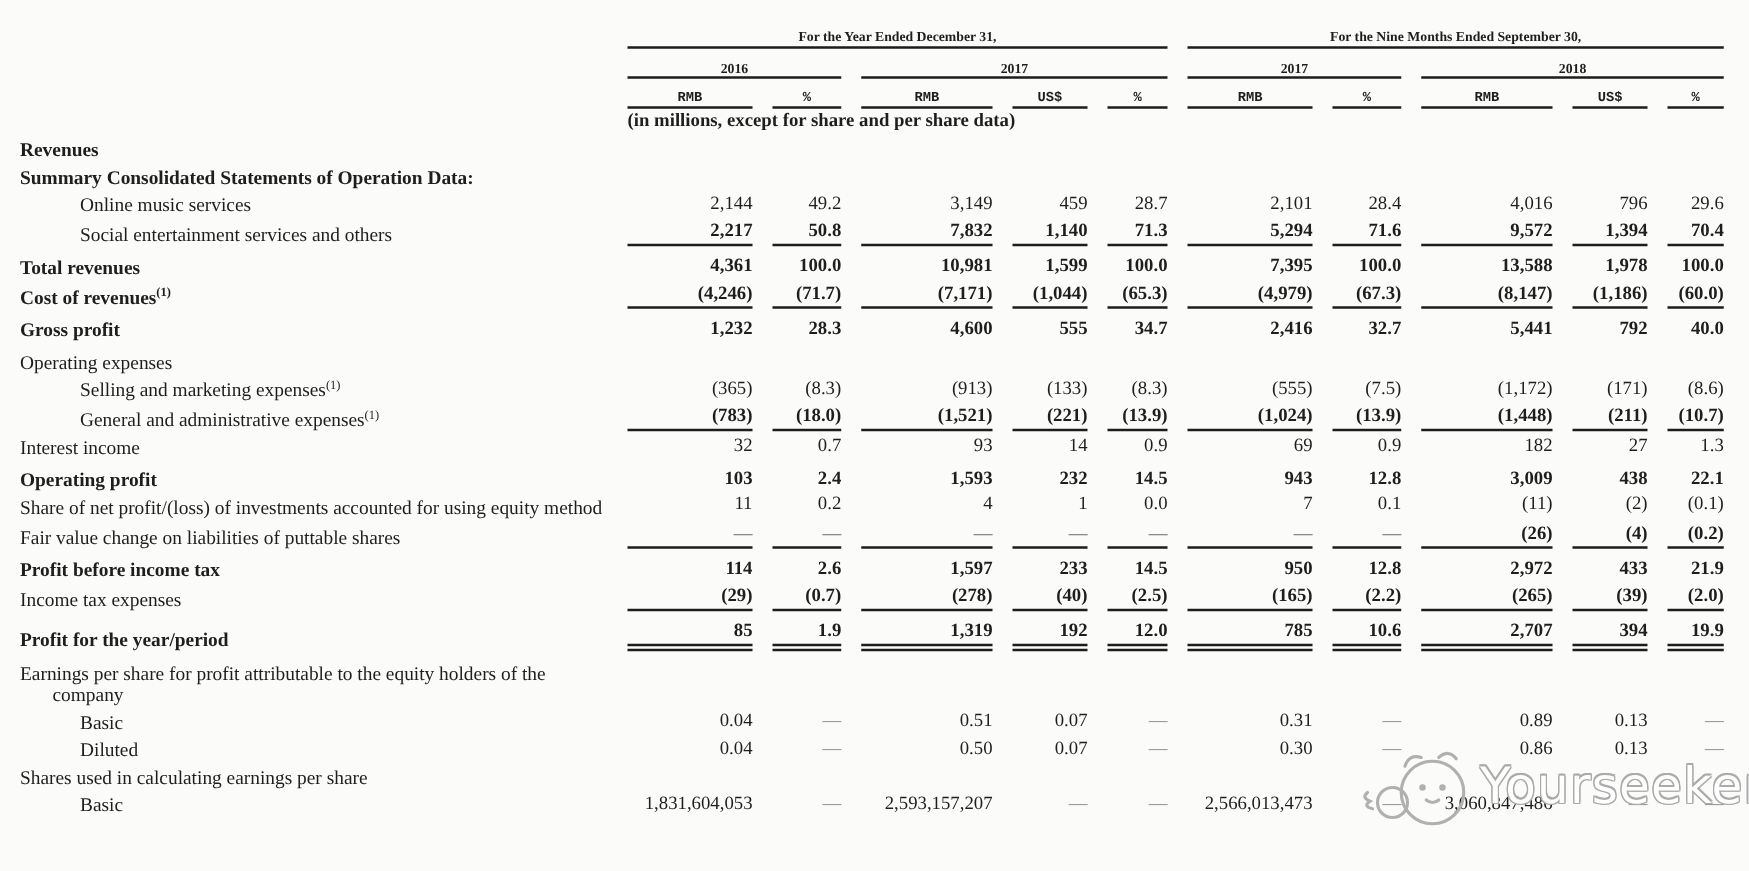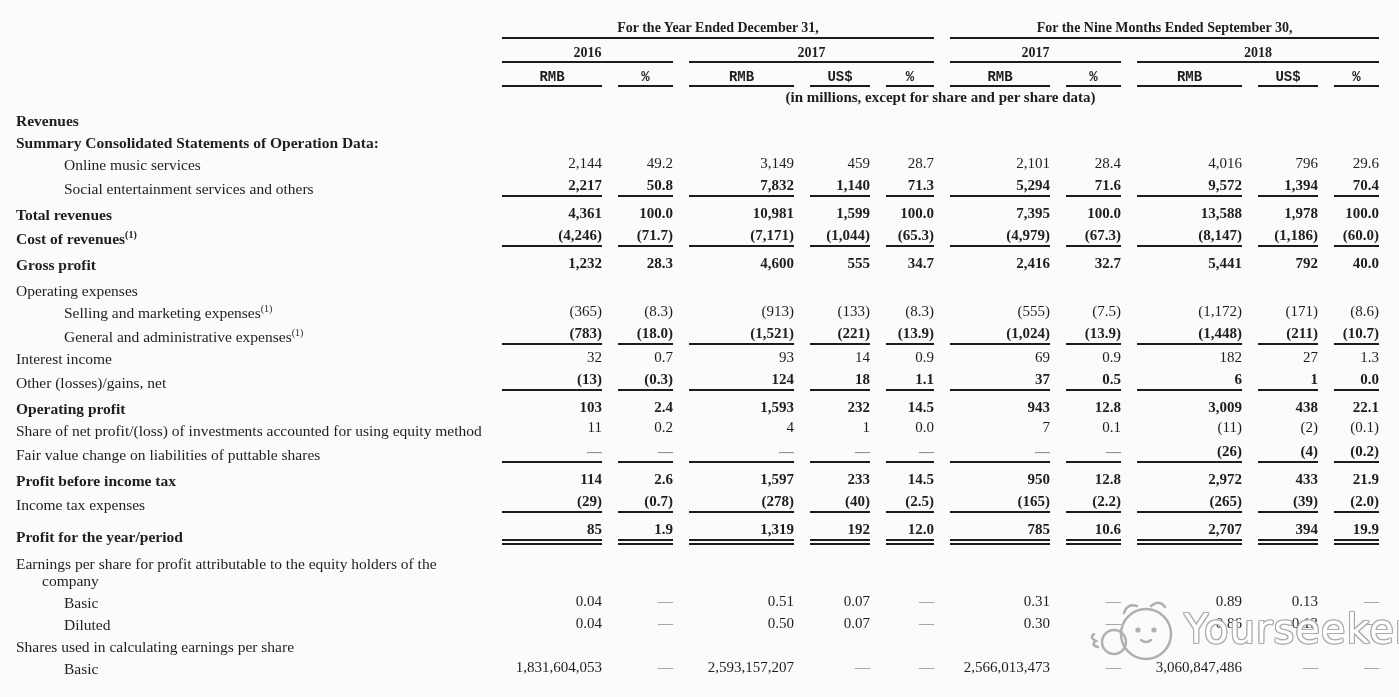--- a/index.html
+++ b/index.html
@@ -13,25 +13,25 @@
     color: #1e1e1e;
   }
   table#fin {
     border-collapse: separate;
     border-spacing: 16px 0;
     table-layout: fixed;
     width: 1395px;
     margin-top: 10px;
   }
   th, td { padding: 0; vertical-align: bottom; }
-  thead th { font-weight: bold; font-size: 14px; white-space: nowrap; }
+  thead th { font-weight: bold; font-size: 11px; white-space: nowrap; }
   th.grp  { text-align: center; border-bottom: 2px solid #1d1d1d; height: 26px; padding-bottom: 1px; }
   th.yr   { text-align: center; border-bottom: 2px solid #1d1d1d; height: 22px; }
   th.ch   { text-align: center; border-bottom: 2px solid #1d1d1d; height: 22px; font-family: Liberation Mono, monospace; }
-  tr.note td { text-align: center; font-weight: bold; font-size: 15px; height: 20px; vertical-align: middle; }
+  tr.note td { text-align: left; font-weight: bold; font-size: 15px; height: 20px; vertical-align: middle; }
   tbody td { height: 21px; font-size: 15px; }
   td.lbl {
     font-size: 15.5px;
     line-height: 17px;
     padding-left: 26px;
     text-indent: -26px;
   }
   tr.ind td.lbl { padding-left: 48px; text-indent: 0; }
   td.v { text-align: right; white-space: nowrap; padding-bottom: 1px; }
   tr.bold td { font-weight: bold; }
@@ -248,33 +248,20 @@
           <td class="v">0.7</td>
           <td class="v">93</td>
           <td class="v">14</td>
           <td class="v">0.9</td>
           <td class="v">69</td>
           <td class="v">0.9</td>
           <td class="v">182</td>
           <td class="v">27</td>
           <td class="v">1.3</td>
         </tr>
-        <tr class="rule-single">
-          <td class="lbl">Other (losses)/gains, net</td>
-          <td class="v">(13)</td>
-          <td class="v">(0.3)</td>
-          <td class="v">124</td>
-          <td class="v">18</td>
-          <td class="v">1.1</td>
-          <td class="v">37</td>
-          <td class="v">0.5</td>
-          <td class="v">6</td>
-          <td class="v">1</td>
-          <td class="v">0.0</td>
-        </tr>
         <tr class="bold pt">
           <td class="lbl">Operating profit</td>
           <td class="v">103</td>
           <td class="v">2.4</td>
           <td class="v">1,593</td>
           <td class="v">232</td>
           <td class="v">14.5</td>
           <td class="v">943</td>
           <td class="v">12.8</td>
           <td class="v">3,009</td>

